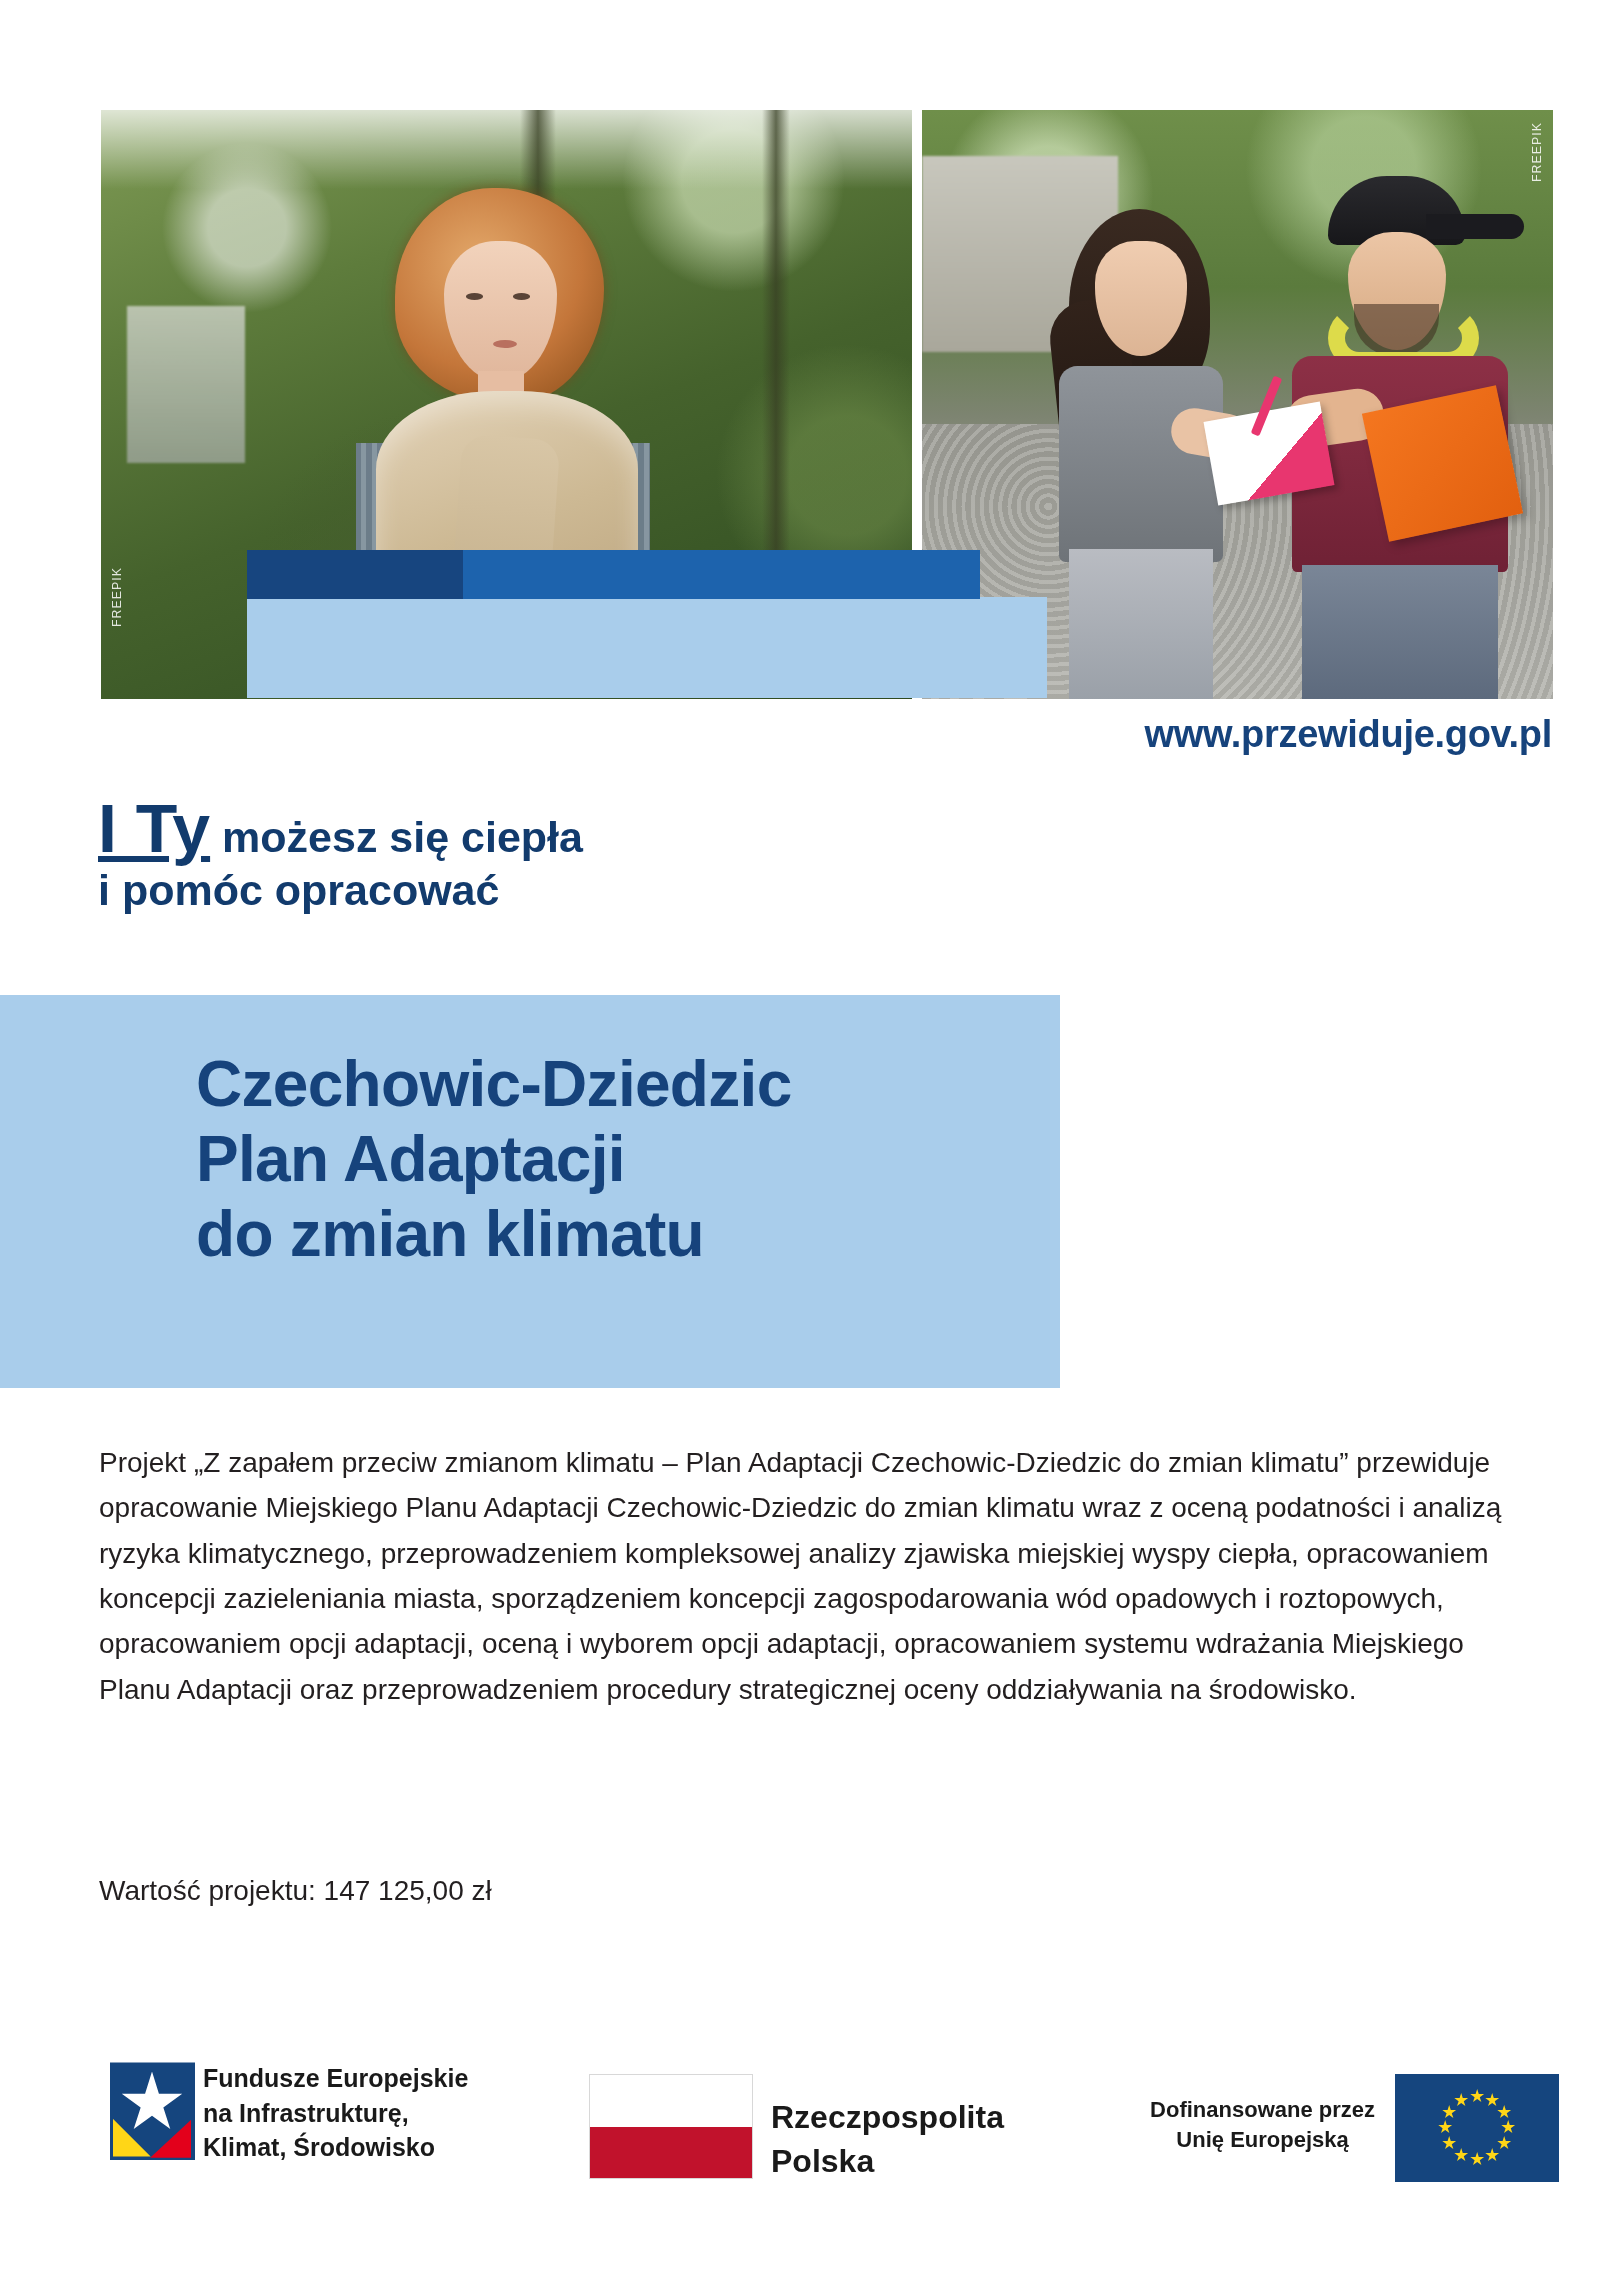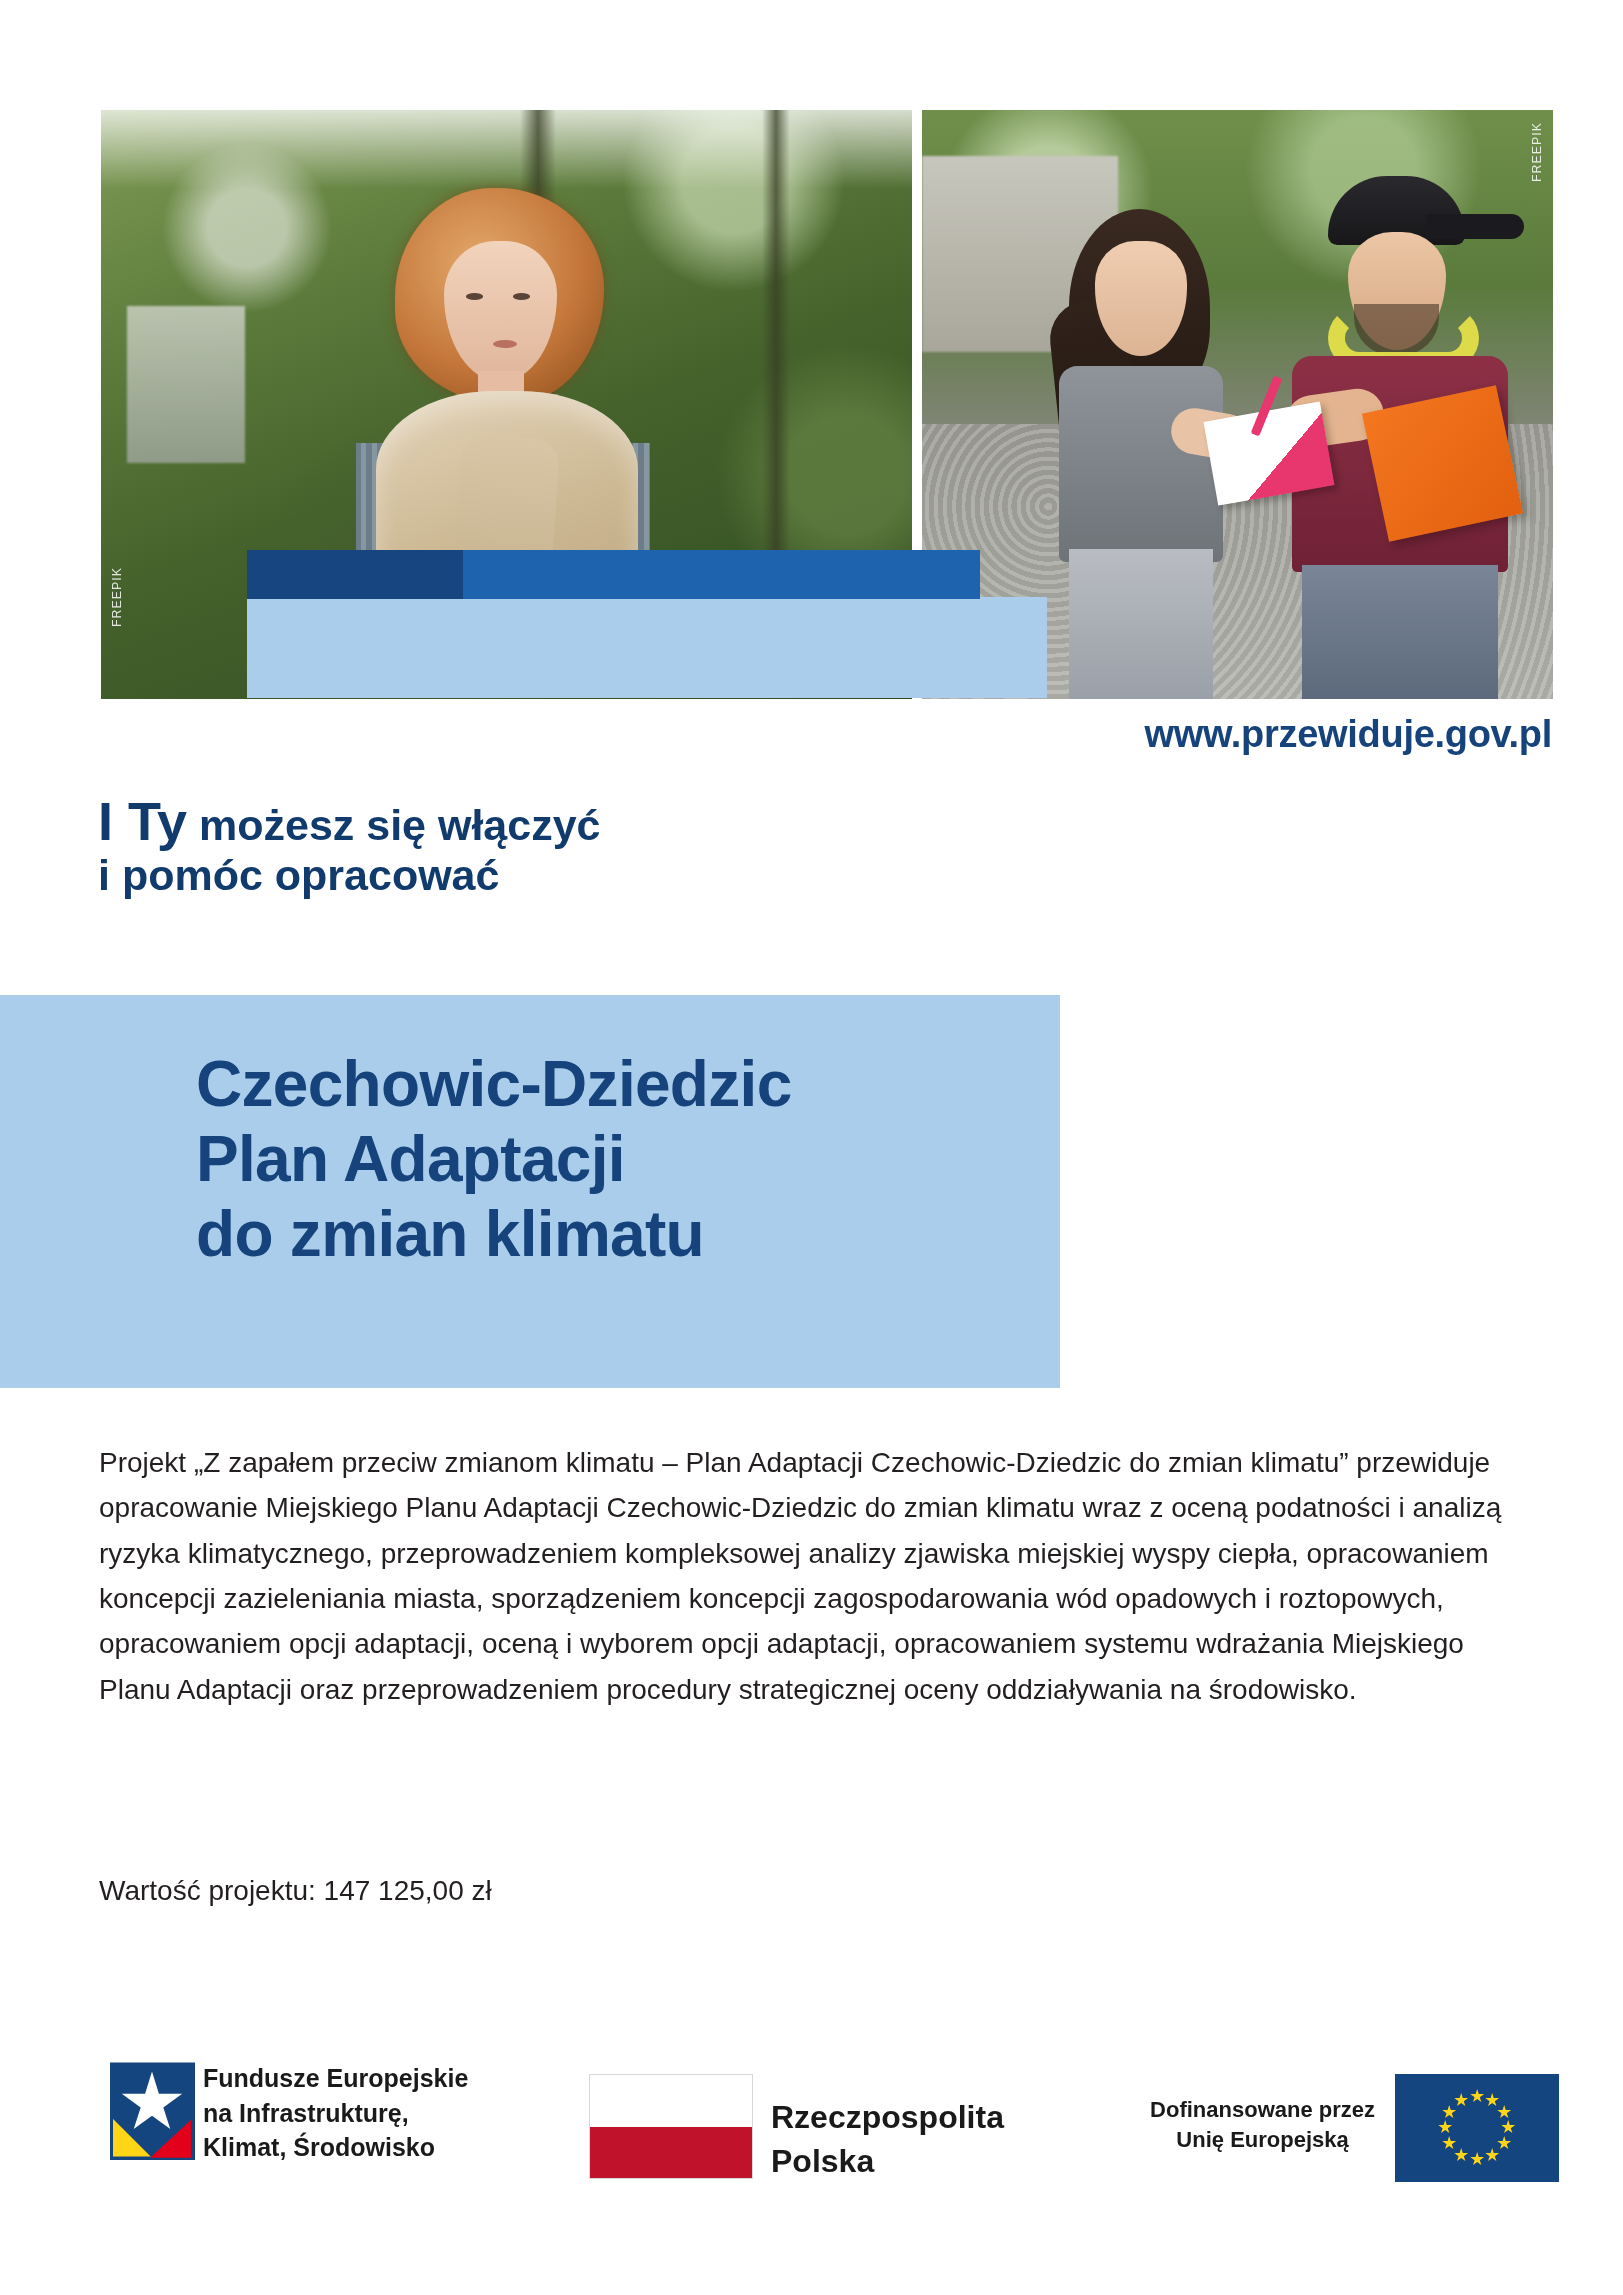--- a/index.html
+++ b/index.html
@@ -190,21 +190,21 @@
 
   
   .kicker {
     position: absolute;
     left: 98px;
     top: 792px;
     width: 1047px;
     color: #123b6d;
   }
   .kicker .l1 { font-size: 43px; font-weight: bold; line-height: 1.08; }
-  .kicker .l1 .big { font-size: 54px; }
+  .kicker .l1 .big { font-size: 68px; text-decoration: underline; }
   .kicker .l2 { font-size: 43px; font-weight: bold; line-height: 1.18; }
 
   
   .title-panel {
     position: absolute;
     left: 0;
     top: 995px;
     width: 1060px;
     height: 393px;
     background: #a9cdeb;
@@ -351,21 +351,21 @@
 
   <div class="bar-light"></div>
   <div class="bar-mid"></div>
   <div class="bar-dark"></div>
 
   <div class="url">www.przewiduje.gov.pl</div>
 
   <div class="kicker">
     <div class="l1">
       <span class="big">I Ty</span>
-      <span>możesz się włączyć</span>
+      <span>możesz się ciepła</span>
     </div>
     <div class="l2">i pomóc opracować</div>
   </div>
 
   <div class="title-panel"></div>
   <div class="title-text">
     <div>Czechowic-Dziedzic</div>
     <div>Plan Adaptacji</div>
     <div>do zmian klimatu</div>
   </div>

